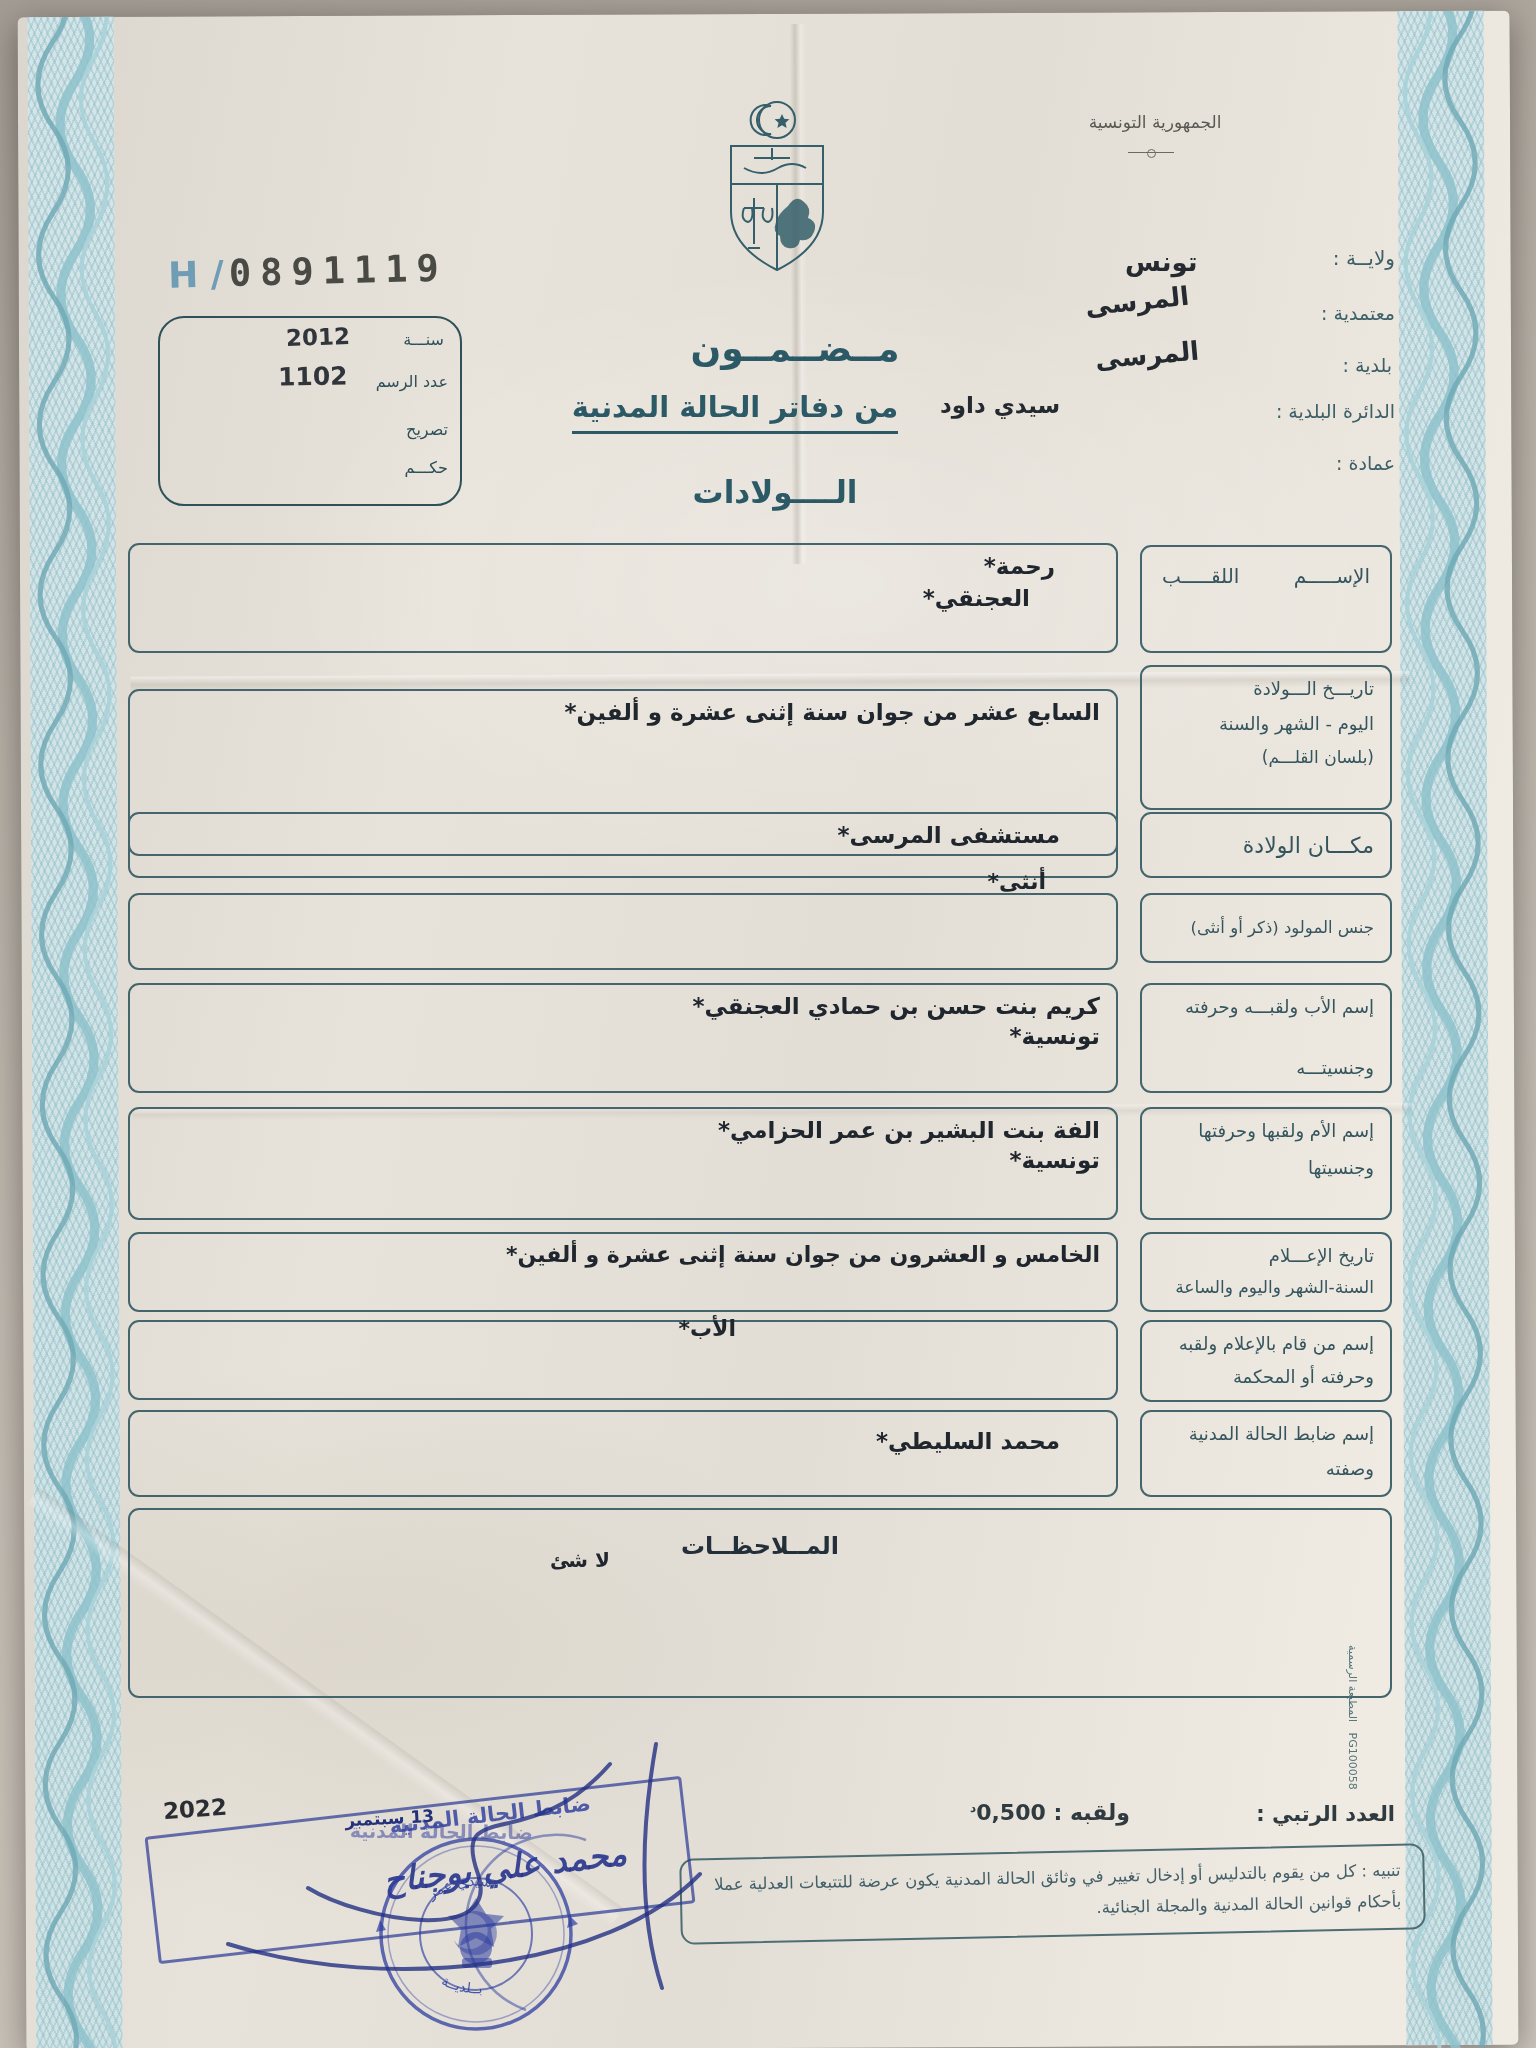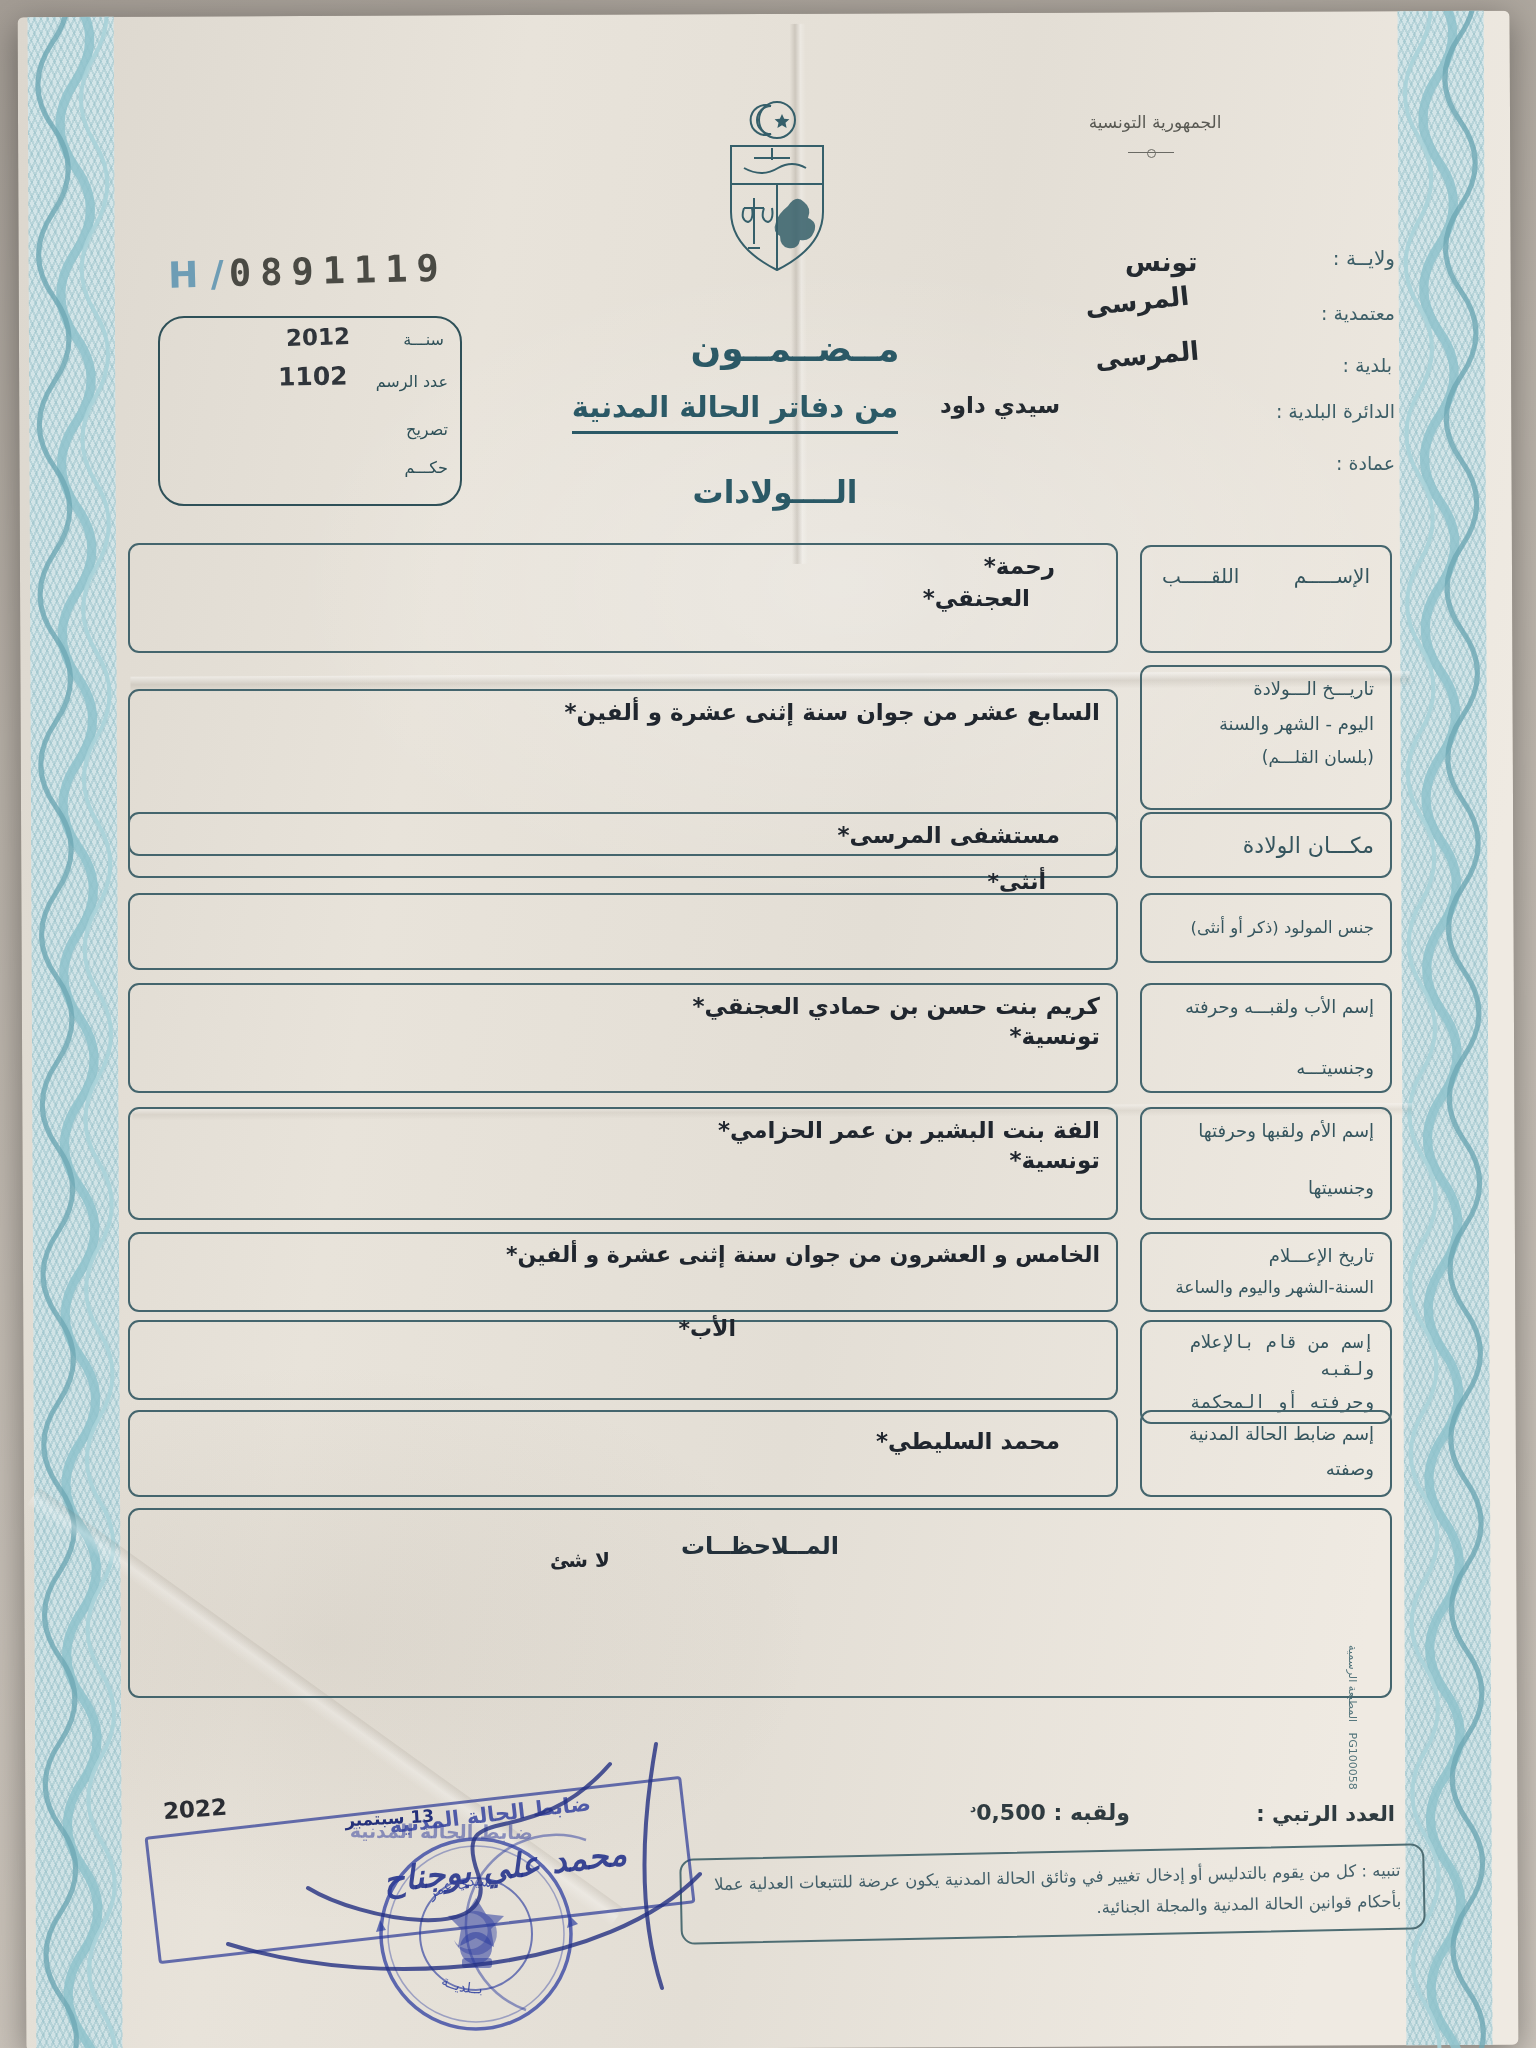--- a/index.html
+++ b/index.html
@@ -141,36 +141,36 @@
     <span style="display:block;">إسم الأب ولقبـــه وحرفته</span>
     <span style="display:block;margin-top:34px;">وجنسيتـــه</span>
   </div>
   <div class="cell vcell" style="top:983px;height:110px;">
     <span class="vline">كريم بنت حسن بن حمادي العجنقي*</span>
     <span class="vline" style="margin-top:4px;">تونسية*</span>
   </div>
 
   <div class="cell lcell" style="top:1107px;height:113px;">
     <span style="display:block;">إسم الأم ولقبها وحرفتها</span>
-    <span style="display:block;margin-top:30px;">وجنسيتها</span>
+    <span style="display:block;margin-top:10px;">وجنسيتها</span>
   </div>
   <div class="cell vcell" style="top:1107px;height:113px;">
     <span class="vline">الفة بنت البشير بن عمر الحزامي*</span>
     <span class="vline" style="margin-top:4px;">تونسية*</span>
   </div>
 
   <div class="cell lcell" style="top:1232px;height:80px;">
     <span style="display:block;">تاريخ الإعـــلام</span>
     <span style="display:block;margin-top:6px;font-size:17px;">السنة-الشهر واليوم والساعة</span>
   </div>
   <div class="cell vcell" style="top:1232px;height:80px;">
     <span class="vline" style="font-size:22px;">الخامس و العشرون من جوان سنة إثنى عشرة و ألفين*</span>
   </div>
 
-  <div class="cell lcell" style="top:1320px;height:104px;font-family:Liberation Mono, monospace;">
+  <div class="cell lcell" style="top:1320px;height:82px;">
     <span style="display:block;">إسم من قام بالإعلام ولقبه</span>
     <span style="display:block;margin-top:6px;">وحرفته أو المحكمة</span>
   </div>
   <div class="cell vcell" style="top:1320px;height:80px;">
     <span class="vline" style="position:absolute;right:380px;top:-6px;font-size:22px;">الأب*</span>
   </div>
 
   <div class="cell lcell" style="top:1410px;height:87px;">
     <span style="display:block;">إسم ضابط الحالة المدنية</span>
     <span style="display:block;margin-top:8px;">وصفته</span>

